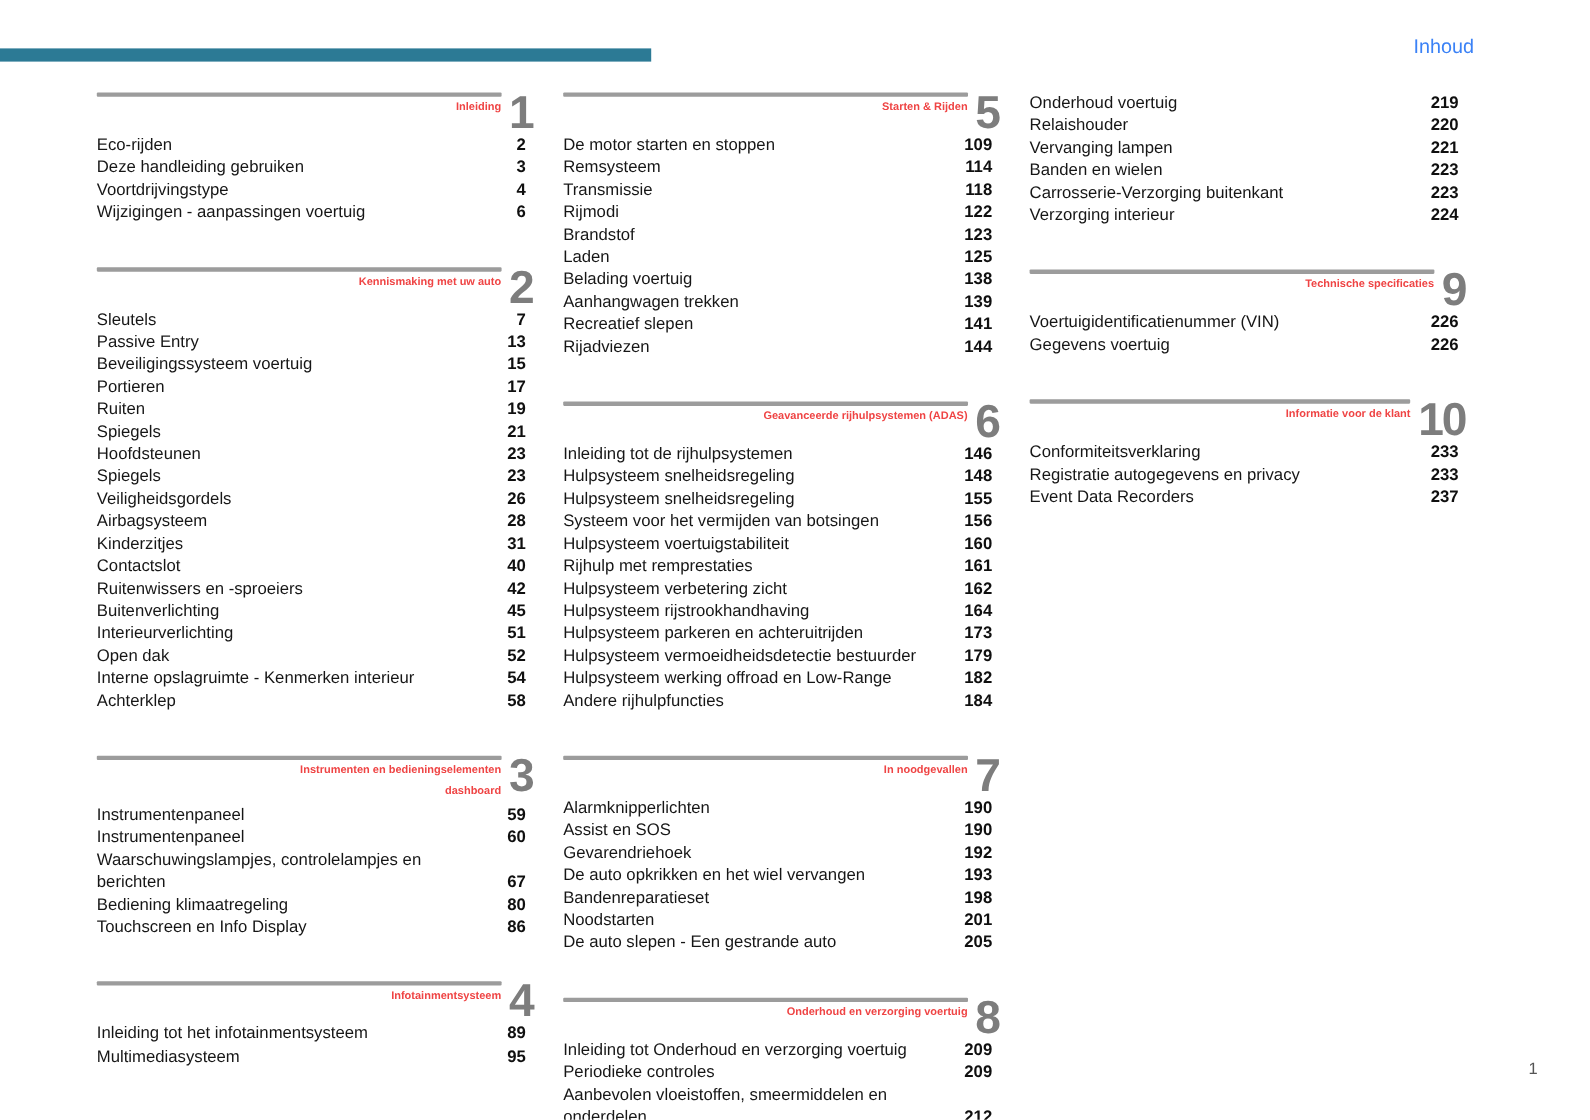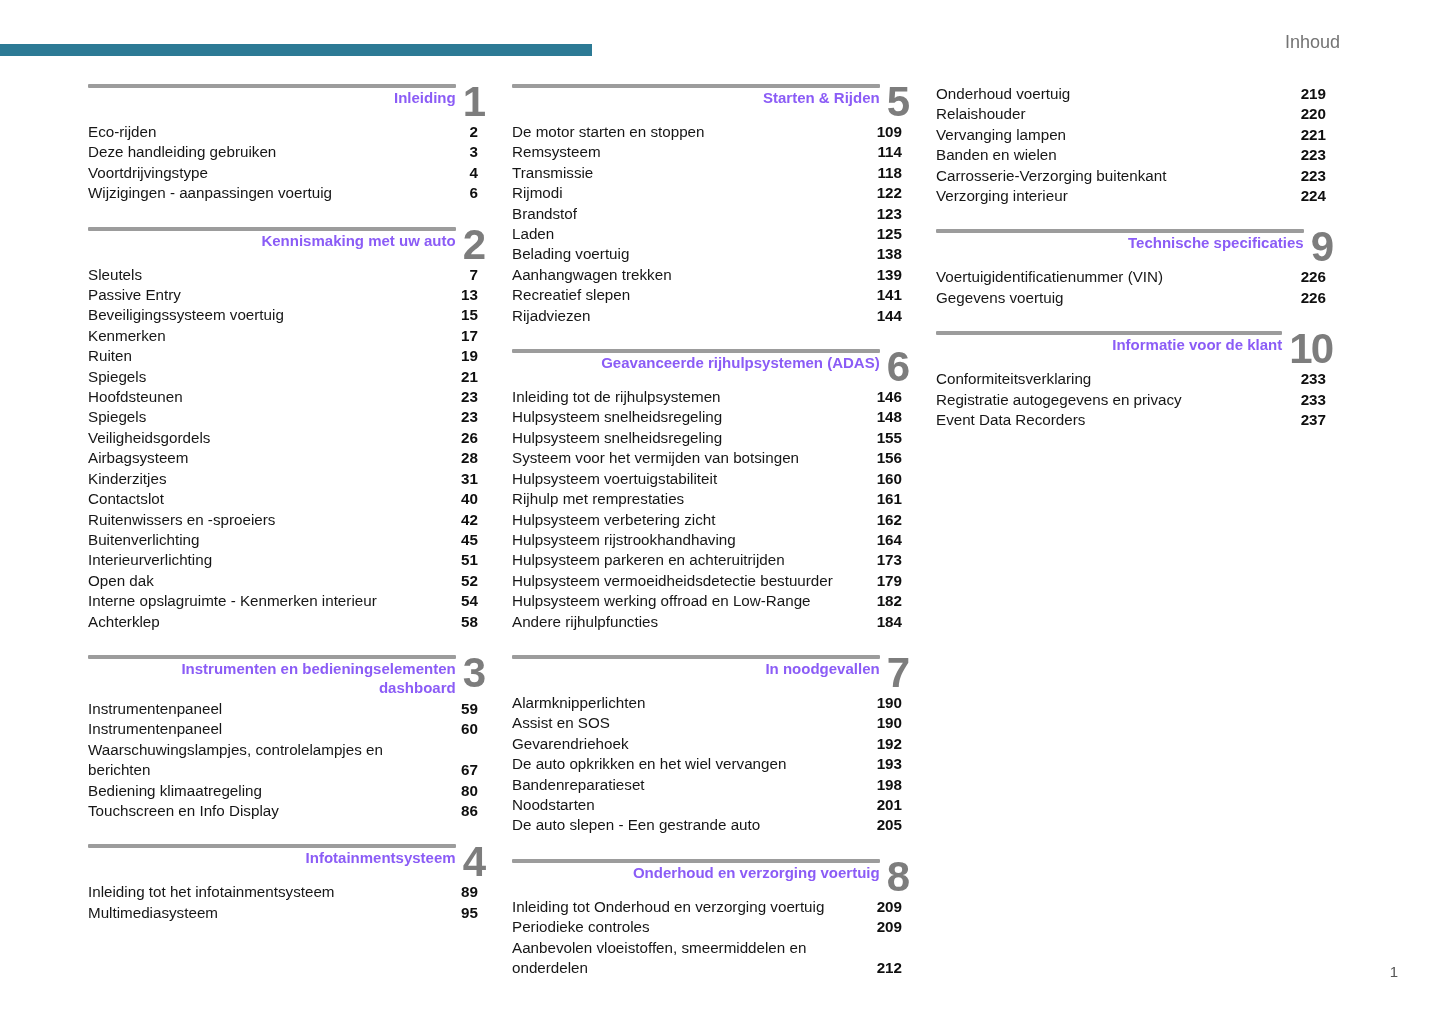--- a/index.html
+++ b/index.html
@@ -11,38 +11,38 @@
     overflow:hidden;
     color:#151515;
   }
   .topbar {
     position:absolute; left:0; top:44px;
     width:592px; height:12px;
     background:#2C7A95;
   }
   .inhoud-label {
     position:absolute; top:32px; right:105px;
-    font-size:18px; color:#737373;
+    font-size:18px; color:#3b82f6;
   }
   .footer-page-num {
     position:absolute; top:963px; right:47px;
     font-size:15px; color:#555555;
   }
   #content {
     position:absolute; left:88px; top:84px;
     display:flex; gap:34px;
   }
   .col { width:390px; flex:0 0 390px; }
-  .section + .section { margin-top:23px; }
+  .section + .section { margin-top:39px; }
   .sec-head { display:flex; align-items:flex-start; margin-bottom:2px; }
   .head-left { flex:1; min-width:0; }
   .rule { height:4px; background:#9C9C9C; border-radius:1px; }
   .title-line {
     text-align:right; font-weight:bold;
-    color:#8b5cf6; font-size:15px; line-height:19px;
+    color:#ef4444; font-size:10px; line-height:19px;
   }
   .title-line:first-of-type { margin-top:5px; }
   .big-num {
     font-size:42px; font-weight:bold; color:#7D7D7D;
     line-height:36px; margin-left:7px; margin-right:-6px;
     letter-spacing:-2px; white-space:nowrap;
   }
   .entry {
     display:flex; align-items:flex-end;
     font-size:15.2px; line-height:20.4px;
@@ -98,21 +98,21 @@
         </div>
         <div class="entry">
           <span class="label">Passive Entry</span>
           <span class="page">13</span>
         </div>
         <div class="entry">
           <span class="label">Beveiligingssysteem voertuig</span>
           <span class="page">15</span>
         </div>
         <div class="entry">
-          <span class="label">Kenmerken</span>
+          <span class="label">Portieren</span>
           <span class="page">17</span>
         </div>
         <div class="entry">
           <span class="label">Ruiten</span>
           <span class="page">19</span>
         </div>
         <div class="entry">
           <span class="label">Spiegels</span>
           <span class="page">21</span>
         </div>

